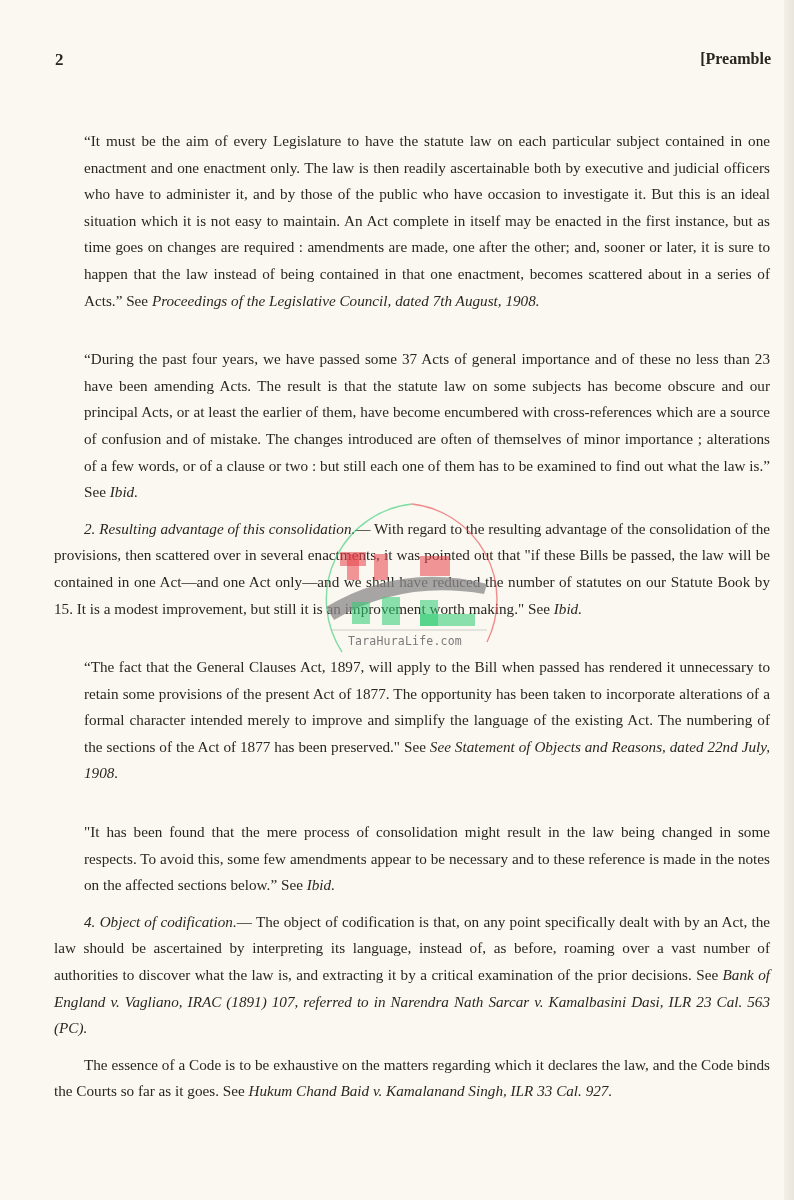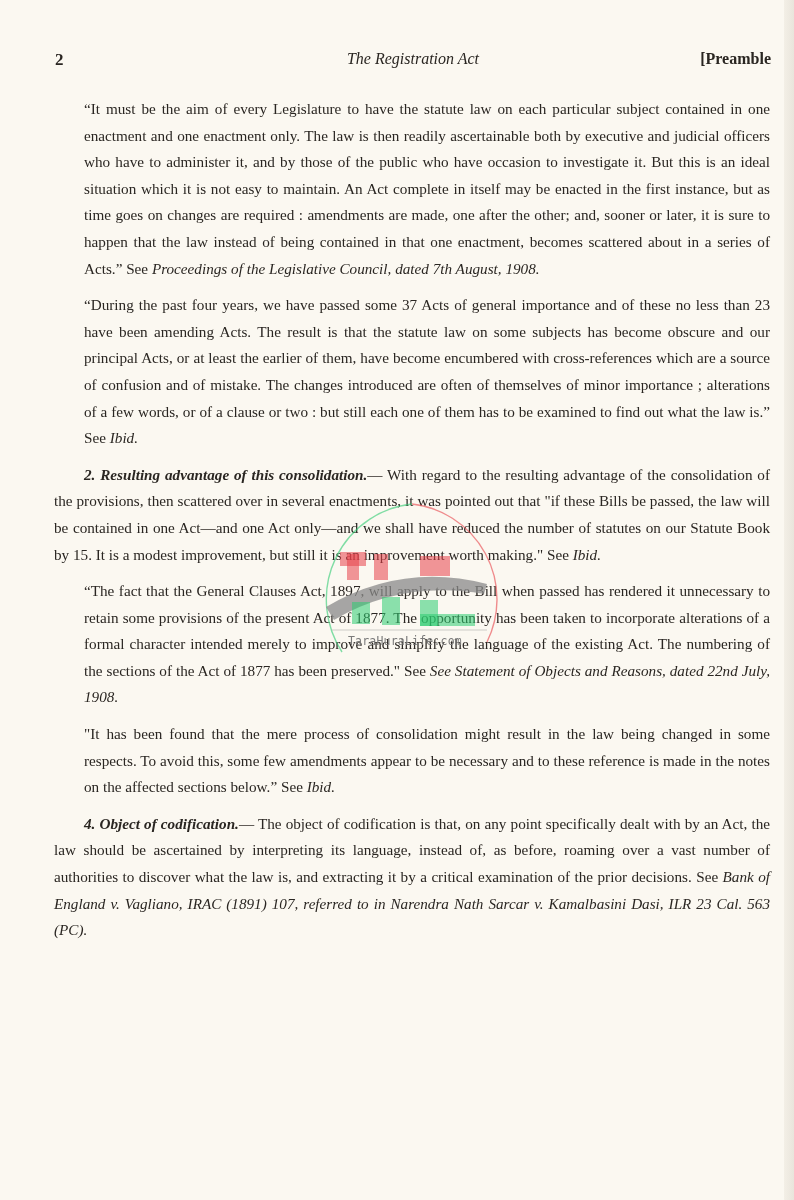--- a/index.html
+++ b/index.html
@@ -25,41 +25,40 @@
     font-size: 16px; font-style: italic;
   }
   .section-tag {
     position: absolute; right: 0; top: 0; font-size: 16px; font-weight: bold; margin-left: 40px;
   }
   .content {
     position: absolute; top: 96px; left: 54px; width: 716px;
     font-size: 15.2px; line-height: 26.6px; text-align: justify;
   }
   p { margin: 0 0 10px 0; }
-  .quote { margin-left: 30px; }
+  .quote { margin-left: 30px; margin-top: 32px; }
   .indent { text-indent: 30px; }
-  .heading { font-weight: bold; font-style: italic; }
+  .heading { font-weight: normal; font-style: italic; }
   em { font-style: italic; }
   .watermark {
     position: absolute; left: 312px; top: 502px; width: 200px; height: 160px;
     pointer-events: none;
   }
   .wm-text {
     position: absolute; left: 36px; top: 132px; font-family: "DejaVu Sans Mono", monospace;
     font-size: 11.5px; color: #7a7a7a; letter-spacing: 0.2px;
   }
 </style>
 </head>
 <body>
 
 <div class="page-edge"></div>
 
 <div class="header">
   <span class="page-num">2</span>
-  <span class="running-title">The Registration Act</span>
   <span class="section-tag">[Preamble</span>
 </div>
 
 <div class="content">
   <p class="quote">
     <span>“It must be the aim of every Legislature to have the statute law on each particular subject contained in one enactment and one enactment only. The law is then readily ascertainable both by executive and judicial officers who have to administer it, and by those of the public who have occasion to investigate it. But this is an ideal situation which it is not easy to maintain. An Act complete in itself may be enacted in the first instance, but as time goes on changes are required : amendments are made, one after the other; and, sooner or later, it is sure to happen that the law instead of being contained in that one enactment, becomes scattered about in a series of Acts.” See </span><em>Proceedings of the Legislative Council, dated 7th August, 1908.</em>
   </p>
   <p class="quote">
     <span>“During the past four years, we have passed some 37 Acts of general importance and of these no less than 23 have been amending Acts. The result is that the statute law on some subjects has become obscure and our principal Acts, or at least the earlier of them, have become encumbered with cross-references which are a source of confusion and of mistake. The changes introduced are often of themselves of minor importance ; alterations of a few words, or of a clause or two : but still each one of them has to be examined to find out what the law is.” See </span><em>Ibid.</em>
   </p>
@@ -68,20 +67,23 @@
   </p>
   <p class="quote">
     <span>“The fact that the General Clauses Act, 1897, will apply to the Bill when passed has rendered it unnecessary to retain some provisions of the present Act of 1877. The opportunity has been taken to incorporate alterations of a formal character intended merely to improve and simplify the language of the existing Act. The numbering of the sections of the Act of 1877 has been preserved." See </span><em>See Statement of Objects and Reasons, dated 22nd July, 1908.</em>
   </p>
   <p class="quote">
     <span>"It has been found that the mere process of consolidation might result in the law being changed in some respects. To avoid this, some few amendments appear to be necessary and to these reference is made in the notes on the affected sections below.” See </span><em>Ibid.</em>
   </p>
   <p class="indent">
     <span class="heading">4. Object of codification.</span><span>— </span><span>The object of codification is that, on any point specifically dealt with by an Act, the law should be ascertained by interpreting its language, instead of, as before, roaming over a vast number of authorities to discover what the law is, and extracting it by a critical examination of the prior decisions. See </span><em>Bank of England v. Vagliano, IRAC (1891) 107, referred to in Narendra Nath Sarcar v. Kamalbasini Dasi, ILR 23 Cal. 563 (PC).</em>
   </p>
+  <p class="indent">
+    <span>The essence of a Code is to be exhaustive on the matters regarding which it declares the law, and the Code binds the Courts so far as it goes. See </span><em>Hukum Chand Baid v. Kamalanand Singh, ILR 33 Cal. 927.</em>
+  </p>
 </div>
 
 <div class="watermark">
   <svg width="200" height="160" viewBox="0 0 200 160">
     <path d="M 100 2 A 96 96 0 0 0 30 150" fill="none" stroke="#2ecc71" stroke-width="1.4" opacity="0.6"></path>
     <path d="M 100 2 A 96 96 0 0 1 175 140" fill="none" stroke="#e8424a" stroke-width="1.4" opacity="0.6"></path>
     <rect x="28" y="50" width="26" height="14" fill="#e8424a" opacity="0.55"></rect>
     <rect x="35" y="52" width="12" height="26" fill="#e8424a" opacity="0.55"></rect>
     <rect x="62" y="52" width="14" height="26" fill="#e8424a" opacity="0.55"></rect>
     <rect x="108" y="54" width="30" height="20" fill="#e8424a" opacity="0.55"></rect>

